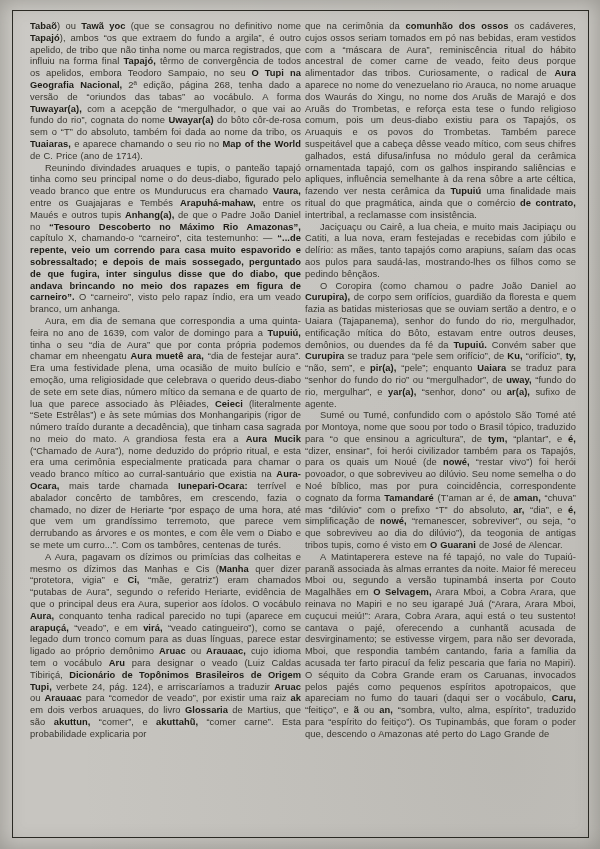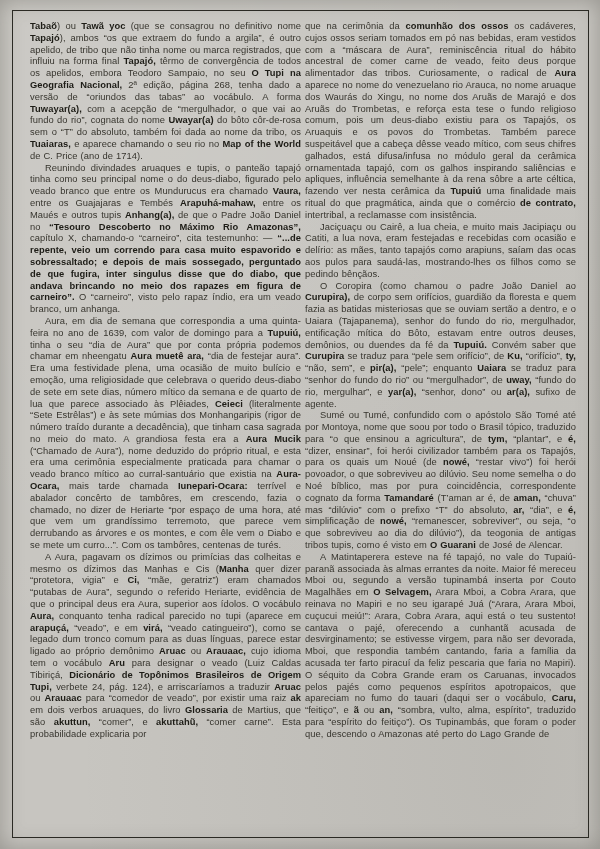--- a/index.html
+++ b/index.html
@@ -75,18 +75,18 @@
 
 <div class="text-area">
   <div class="column">
       <p class="para"><span class="run bold">Tabaõ</span><span class="run">) ou </span><span class="run bold">Tawã yoc</span><span class="run"> (que se consagrou no definitivo nome </span><span class="run bold">Tapajó</span><span class="run">), ambos “os que extraem do fundo a argila”, é outro apelido, de tribo que não tinha nome ou marca registrados, que influiu na forma final </span><span class="run bold">Tapajó,</span><span class="run"> têrmo de convergência de todos os apelidos, embora Teodoro Sampaio, no seu </span><span class="run bold">O Tupi na Geografia Nacional,</span><span class="run"> 2ª edição, página 268, tenha dado a versão de “oriundos das tabas” ao vocábulo. A forma </span><span class="run bold">Tuwayar(a),</span><span class="run"> com a acepção de “mergulhador, o que vai ao fundo do rio”, cognata do nome </span><span class="run bold">Uwayar(a)</span><span class="run"> do bôto côr-de-rosa sem o “T” do absoluto, também foi dada ao nome da tribo, os </span><span class="run bold">Tuaiaras,</span><span class="run"> e aparece chamando o seu rio no </span><span class="run bold">Map of the World</span><span class="run"> de C. Price (ano de 1714).</span></p>
       <p class="para indent"><span class="run">Reunindo divindades aruaques e tupis, o panteão tapajó tinha como seu principal nome o do deus-diabo, figurado pelo veado branco que entre os Mundurucus era chamado </span><span class="run bold">Vaura,</span><span class="run"> entre os Guajajaras e Tembés </span><span class="run bold">Arapuhá-mahaw,</span><span class="run"> entre os Maués e outros tupis </span><span class="run bold">Anhang(a),</span><span class="run"> de que o Padre João Daniel no </span><span class="run bold">“Tesouro Descoberto no Máximo Rio Amazonas”,</span><span class="run"> capítulo X, chamando-o “carneiro”, cita testemunho: — </span><span class="run bold">“...de repente, veio um correndo para casa muito espavorido e sobressaltado; e depois de mais sossegado, perguntado de que fugira, inter singulus disse que do diabo, que andava brincando no meio dos rapazes em figura de carneiro”.</span><span class="run"> O “carneiro”, visto pelo rapaz índio, era um veado branco, um anhanga.</span></p>
       <p class="para indent"><span class="run">Aura, em dia de semana que correspondia a uma quinta-feira no ano de 1639, com valor de domingo para a </span><span class="run bold">Tupuiú,</span><span class="run"> tinha o seu “dia de Aura” que por conta própria podemos chamar em nheengatu </span><span class="run bold">Aura muetê ara,</span><span class="run"> “dia de festejar aura”. Era uma festividade plena, uma ocasião de muito bulício e emoção, uma religiosidade que celebrava o querido deus-diabo de sete em sete dias, número mítico da semana e de quarto de lua que parece associado às Plêiades, </span><span class="run bold">Ceieci</span><span class="run"> (literalmente “Sete Estrêlas”) e às sete múmias dos Monhangaripis (rigor de número traído durante a decadência), que tinham casa sagrada no meio do mato. A grandiosa festa era a </span><span class="run bold">Aura Mucik</span><span class="run"> (“Chamado de Aura”), nome deduzido do próprio ritual, e esta era uma cerimônia especialmente praticada para chamar o veado branco mítico ao curral-santuário que existia na </span><span class="run bold">Aura-Ocara,</span><span class="run"> mais tarde chamada </span><span class="run bold">Iunepari-Ocara:</span><span class="run"> terrível e abalador concêrto de tambôres, em crescendo, fazia o chamado, no dizer de Heriarte “por espaço de uma hora, até que vem um grandíssimo terremoto, que parece vem derrubando as árvores e os montes, e com êle vem o Diabo e se mete um curro...”. Com os tambôres, centenas de turés.</span></p>
       <p class="para indent"><span class="run">A Aura, pagavam os dízimos ou primícias das colheitas e mesmo os dízimos das Manhas e Cis (</span><span class="run bold">Manha</span><span class="run"> quer dizer “protetora, vigia” e </span><span class="run bold">Ci,</span><span class="run"> “mãe, geratriz”) eram chamados “putabas de Aura”, segundo o referido Heriarte, evidência de que o principal deus era Aura, superior aos ídolos. O vocábulo </span><span class="run bold">Aura,</span><span class="run"> conquanto tenha radical parecido no tupi (aparece em </span><span class="run bold">arapuçá,</span><span class="run"> “veado”, e em </span><span class="run bold">virá,</span><span class="run"> “veado catingueiro”), como se legado dum tronco comum para as duas línguas, parece estar ligado ao próprio demônimo </span><span class="run bold">Aruac</span><span class="run"> ou </span><span class="run bold">Arauaac,</span><span class="run"> cujo idioma tem o vocábulo </span><span class="run bold">Aru</span><span class="run"> para designar o veado (Luiz Caldas Tibiriçá, </span><span class="run bold">Dicionário de Topônimos Brasileiros de Origem Tupi,</span><span class="run"> verbete 24, pág. 124), e arriscaríamos a traduzir </span><span class="run bold">Aruac</span><span class="run"> ou </span><span class="run bold">Arauaac</span><span class="run"> para “comedor de veado”, por existir uma raiz </span><span class="run bold">ak</span><span class="run"> em dois verbos aruaques, do livro </span><span class="run bold">Glossaria</span><span class="run"> de Martius, que são </span><span class="run bold">akuttun,</span><span class="run"> “comer”, e </span><span class="run bold">akuttahũ,</span><span class="run"> “comer carne”. Esta probabilidade explicaria por</span></p>
     </div>
   <div class="column">
       <p class="para"><span class="run">que na cerimônia da </span><span class="run bold">comunhão dos ossos</span><span class="run"> os cadáveres, cujos ossos seriam tomados em pó nas bebidas, eram vestidos com a “máscara de Aura”, reminiscência ritual do hábito ancestral de comer carne de veado, feito deus porque alimentador das tribos. Curiosamente, o radical de </span><span class="run bold">Aura</span><span class="run"> aparece no nome do venezuelano rio Arauca, no nome aruaque dos Waurás do Xingu, no nome dos Aruãs de Marajó e dos Aruãs do Trombetas, e reforça esta tese o fundo religioso comum, pois um deus-diabo existiu para os Tapajós, os Aruaquis e os povos do Trombetas. Também parece suspeitável que a cabeça dêsse veado mítico, com seus chifres galhados, está difusa/infusa no módulo geral da cerâmica ornamentada tapajó, com os galhos inspirando saliências e apliques, influência semelhante à da rena sôbre a arte céltica, fazendo ver nesta cerâmica da </span><span class="run bold">Tupuiú</span><span class="run"> uma finalidade mais ritual do que pragmática, ainda que o comércio </span><span class="run bold">de contrato,</span><span class="run"> intertribal, a reclamasse com insistência.</span></p>
-      <p class="para indent"><span class="run">Jaciçuaçu ou Cairê, a lua cheia, e muito mais Jacipiaçu ou Catiti, a lua nova, eram festejadas e recebidas com ocasião e delírio: as mães, tanto tapajós como arapiuns, saíam das ocas aos pulos para saudá-las, mostrando-lhes os filhos como se pedindo bênçãos.</span></p>
+      <p class="para indent"><span class="run">Jaciçuaçu ou Cairê, a lua cheia, e muito mais Jacipiaçu ou Catiti, a lua nova, eram festejadas e recebidas com júbilo e delírio: as mães, tanto tapajós como arapiuns, saíam das ocas aos pulos para saudá-las, mostrando-lhes os filhos como se pedindo bênçãos.</span></p>
       <p class="para indent"><span class="run">O Coropira (como chamou o padre João Daniel ao </span><span class="run bold">Curupira),</span><span class="run"> de corpo sem orifícios, guardião da floresta e quem fazia as batidas misteriosas que se ouviam sertão a dentro, e o Uaiara (Tajapanema), senhor do fundo do rio, mergulhador, entificação mítica do Bôto, estavam entre outros deuses, demônios, ou duendes da fé da </span><span class="run bold">Tupuiú.</span><span class="run"> Convém saber que </span><span class="run bold">Curupira</span><span class="run"> se traduz para “pele sem orifício”, de </span><span class="run bold">Ku,</span><span class="run"> “orifício”, </span><span class="run bold">ty,</span><span class="run"> “não, sem”, e </span><span class="run bold">pir(a),</span><span class="run"> “pele”; enquanto </span><span class="run bold">Uaiara</span><span class="run"> se traduz para “senhor do fundo do rio” ou “mergulhador”, de </span><span class="run bold">uway,</span><span class="run"> “fundo do rio, mergulhar”, e </span><span class="run bold">yar(a),</span><span class="run"> “senhor, dono” ou </span><span class="run bold">ar(a),</span><span class="run"> sufixo de agente.</span></p>
       <p class="para indent"><span class="run">Sumé ou Tumé, confundido com o apóstolo São Tomé até por Montoya, nome que soou por todo o Brasil tópico, traduzido para “o que ensinou a agricultura”, de </span><span class="run bold">tym,</span><span class="run"> “plantar”, e </span><span class="run bold">é,</span><span class="run"> “dizer, ensinar”, foi herói civilizador também para os Tapajós, para os quais um Noué (de </span><span class="run bold">nowé,</span><span class="run"> “restar vivo”) foi herói povoador, o que sobreviveu ao dilúvio. Seu nome semelha o do Noé bíblico, mas por pura coincidência, correspondente cognato da forma </span><span class="run bold">Tamandaré</span><span class="run"> (T’aman ar é, de </span><span class="run bold">aman,</span><span class="run"> “chuva” mas “dilúvio” com o prefixo “T” do absoluto, </span><span class="run bold">ar,</span><span class="run"> “dia”, e </span><span class="run bold">é,</span><span class="run"> simplificação de </span><span class="run bold">nowé,</span><span class="run"> “remanescer, sobreviver”, ou seja, “o que sobreviveu ao dia do dilúvio”), da teogonia de antigas tribos tupis, como é visto em </span><span class="run bold">O Guarani</span><span class="run"> de José de Alencar.</span></p>
       <p class="para indent"><span class="run">A Matintaperera esteve na fé tapajó, no vale do Tupaiú-paranã associada às almas errantes da noite. Maior fé mereceu Mboi ou, segundo a versão tupinambá inserta por Couto Magalhães em </span><span class="run bold">O Selvagem,</span><span class="run"> Arara Mboi, a Cobra Arara, que reinava no Mapiri e no seu igarapé Juá (“Arara, Arara Mboi, cuçucui meiú!”: Arara, Cobra Arara, aqui está o teu sustento! cantava o pajé, oferecendo a cunhantã acusada de desvirginamento; se estivesse virgem, para não ser devorada, Mboi, que respondia também cantando, faria a família da acusada ter farto piracuí da feliz pescaria que faria no Mapiri). O séquito da Cobra Grande eram os Caruanas, invocados pelos pajés como pequenos espíritos apotropaicos, que apareciam no fumo do tauari (daqui ser o vocábulo, </span><span class="run bold">Caru,</span><span class="run"> “feitiço”, e </span><span class="run bold">ã</span><span class="run"> ou </span><span class="run bold">an,</span><span class="run"> “sombra, vulto, alma, espírito”, traduzido para “espírito do feitiço”). Os Tupinambás, que foram o poder que, descendo o Amazonas até perto do Lago Grande de</span></p>
     </div>
 </div>
 
 </body></html>

